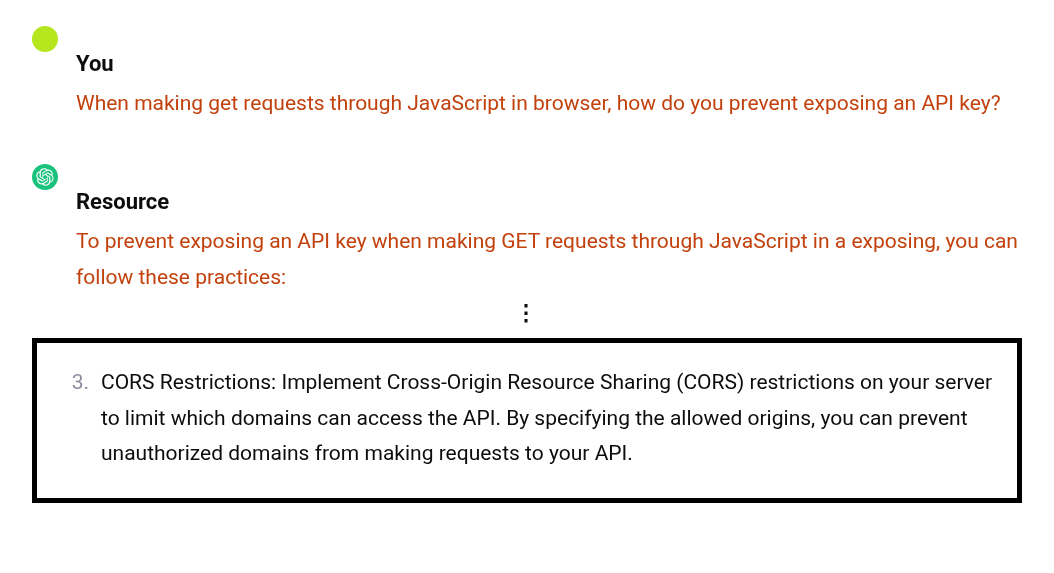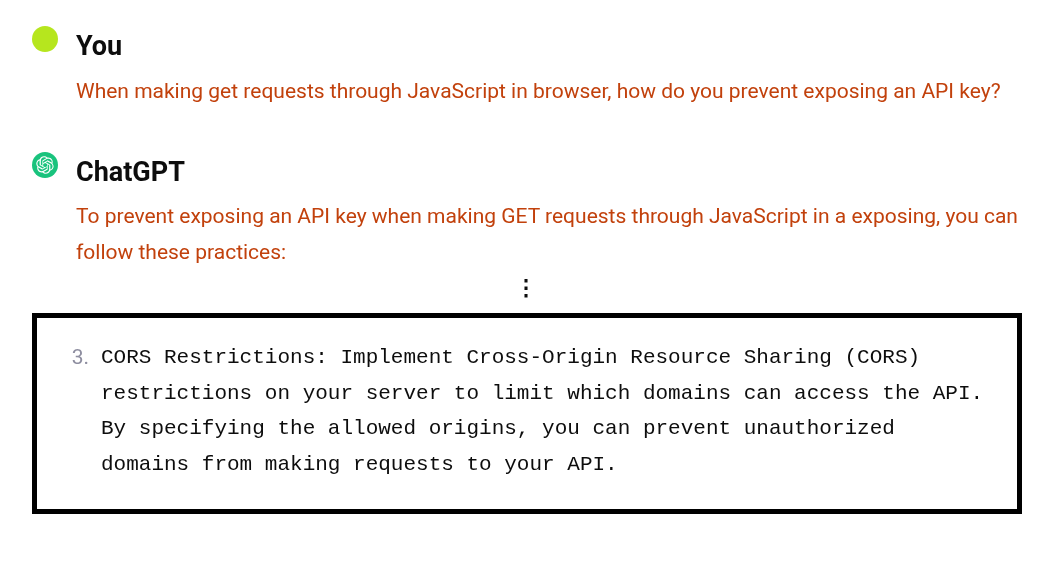--- a/index.html
+++ b/index.html
@@ -42,21 +42,22 @@
       width: 18px;
       height: 18px;
       fill: #ffffff;
     }
     .msg-body {
       flex: 1;
     }
     .msg-author {
       font-weight: 700;
       margin-bottom: 4px;
-      font-size: 27px;
+      font-size: 22px;
+      margin-top: 21px;
     }
     .msg-text {
       color: #c2410c;
     }
     .ellipsis {
       text-align: center;
       font-size: 22px;
       letter-spacing: 2px;
       font-weight: 900;
       margin: -6px 0 14px 0;
@@ -74,42 +75,41 @@
     .list-num {
       color: #8e8ea0;
       min-width: 26px;
       text-align: right;
       flex-shrink: 0;
       margin-left: 4px;
     }
     .list-text {
       flex: 1;
       color: #0d0d0d;
-      font-family: Liberation Mono, monospace;
     }
   </style>
 </head>
 <body>
 
 <div class="message">
   <div class="avatar avatar-user"></div>
   <div class="msg-body">
     <div class="msg-author">You</div>
     <div class="msg-text">When making get requests through JavaScript in browser, how do you prevent exposing an API key?</div>
   </div>
 </div>
 
 <div class="message" style="margin-bottom:12px;">
   <div class="avatar avatar-assistant">
     <svg viewBox="0 0 41 41">
       <path d="M37.5 16.8c.9-2.7.6-5.7-.8-8.2-2.2-3.8-6.6-5.8-10.9-4.9C23.9 1.6 21.1.4 18.2.5c-4.4 0-8.3 2.8-9.6 7C5.8 8 3.4 9.8 2 12.3c-2.2 3.8-1.7 8.6 1.2 11.9-.9 2.7-.6 5.7.8 8.2 2.2 3.8 6.6 5.8 10.9 4.9 1.9 2.1 4.7 3.3 7.6 3.2 4.4 0 8.3-2.8 9.6-7 2.8-.6 5.2-2.3 6.6-4.8 2.2-3.8 1.7-8.6-1.2-11.9zM22.5 37.9c-1.8 0-3.5-.6-4.9-1.7l.2-.1 8.1-4.7c.4-.2.7-.7.7-1.2V18.8l3.4 2v9.5c0 4.2-3.4 7.6-7.5 7.6zM6.2 31c-.9-1.5-1.2-3.4-.9-5.1l.2.1 8.1 4.7c.4.2.9.2 1.3 0l9.9-5.7v4l-8.2 4.7c-3.6 2.1-8.2.8-10.4-2.7zM4.1 13.4c.9-1.6 2.3-2.8 4-3.4v9.6c0 .5.3.9.7 1.2l9.9 5.7-3.4 2-8.2-4.7c-3.6-2.1-4.8-6.7-3-10.4zm28.2 6.6l-9.9-5.7 3.4-2 8.2 4.7c3.6 2.1 4.8 6.7 2.7 10.3-.9 1.6-2.3 2.8-4 3.4v-9.6c0-.4-.3-.9-.4-1.1zm3.4-5.1l-.2-.1-8.1-4.7c-.4-.2-.9-.2-1.3 0l-9.9 5.7v-4l8.2-4.7c3.6-2.1 8.2-.8 10.3 2.8.9 1.5 1.2 3.3 1 5zM14.5 22.2l-3.4-2v-9.5c0-4.2 3.4-7.6 7.6-7.6 1.8 0 3.5.6 4.9 1.7l-.2.1-8.1 4.7c-.4.2-.7.7-.7 1.2l-.1 11.4zm1.9-4l4.4-2.5 4.4 2.5v5.1l-4.4 2.5-4.4-2.5v-5.1z"></path>
     </svg>
   </div>
   <div class="msg-body">
-    <div class="msg-author">ChatGPT</div>
+    <div class="msg-author">Resource</div>
     <div class="msg-text">To prevent exposing an API key when making GET requests through JavaScript in a exposing, you can follow these practices:</div>
   </div>
 </div>
 
 <div class="ellipsis">⋮</div>
 
 <div class="highlight-box">
   <div class="list-row">
     <div class="list-num">3.</div>
     <div class="list-text">CORS Restrictions: Implement Cross-Origin Resource Sharing (CORS) restrictions on your server to limit which domains can access the API. By specifying the allowed origins, you can prevent unauthorized domains from making requests to your API.</div>

